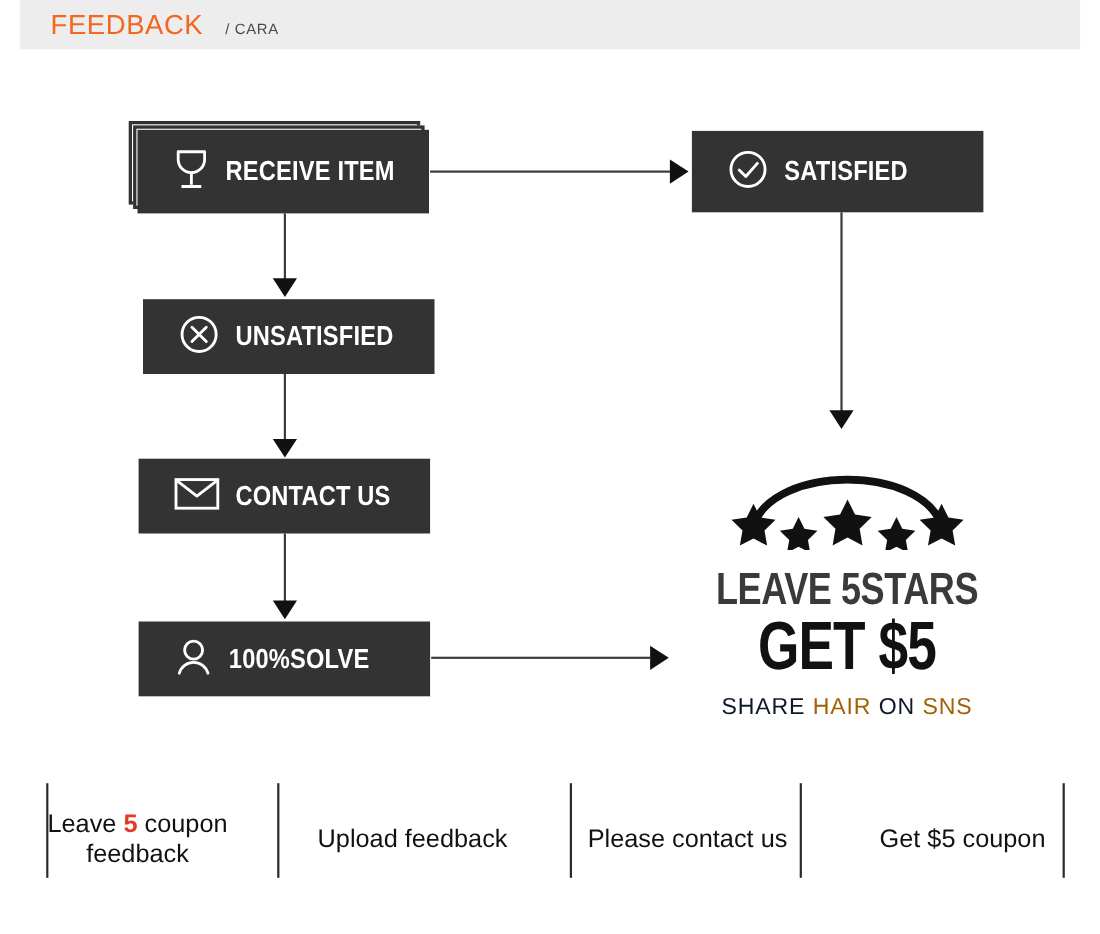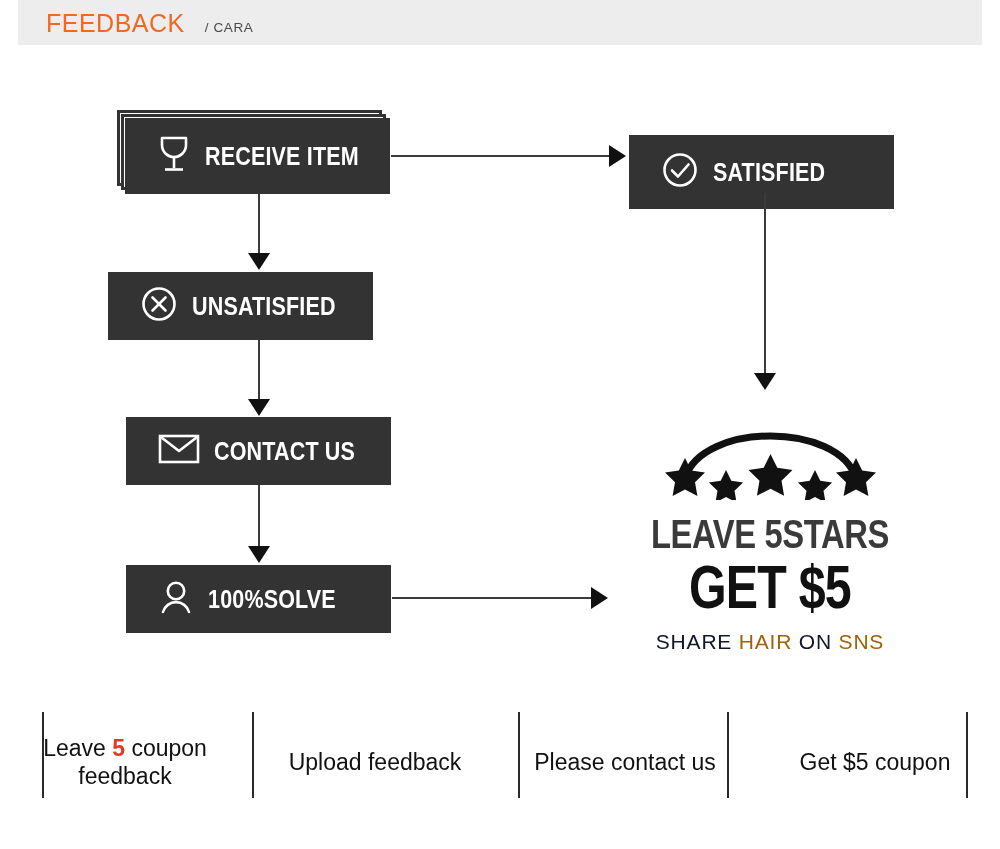--- a/index.html
+++ b/index.html
@@ -86,24 +86,24 @@
     position: absolute;
     border: 3px solid #333333;
     background: #ffffff;
     box-sizing: border-box;
   }
 
   
   #node-receive  { left: 125px; top: 118px; width: 265px; height: 76px; }
   #stack-back-a  { left: 117px; top: 110px; width: 265px; height: 76px; }
   #stack-back-b  { left: 121px; top: 114px; width: 265px; height: 76px; }
-  #node-unsatisfied { left: 108px; top: 272px; width: 265px; height: 68px; }
+  #node-unsatisfied { left: 130px; top: 272px; width: 265px; height: 68px; }
   #node-contact     { left: 126px; top: 417px; width: 265px; height: 68px; }
   #node-solve       { left: 126px; top: 565px; width: 265px; height: 68px; }
-  #node-satisfied   { left: 629px; top: 119px; width: 265px; height: 74px; margin-top: 16px; }
+  #node-satisfied   { left: 629px; top: 119px; width: 265px; height: 74px; }
 
   
   .arrow-line {
     position: absolute;
     background: #3b3b3b;
   }
   .arrow-head {
     position: absolute;
     width: 0;
     height: 0;

